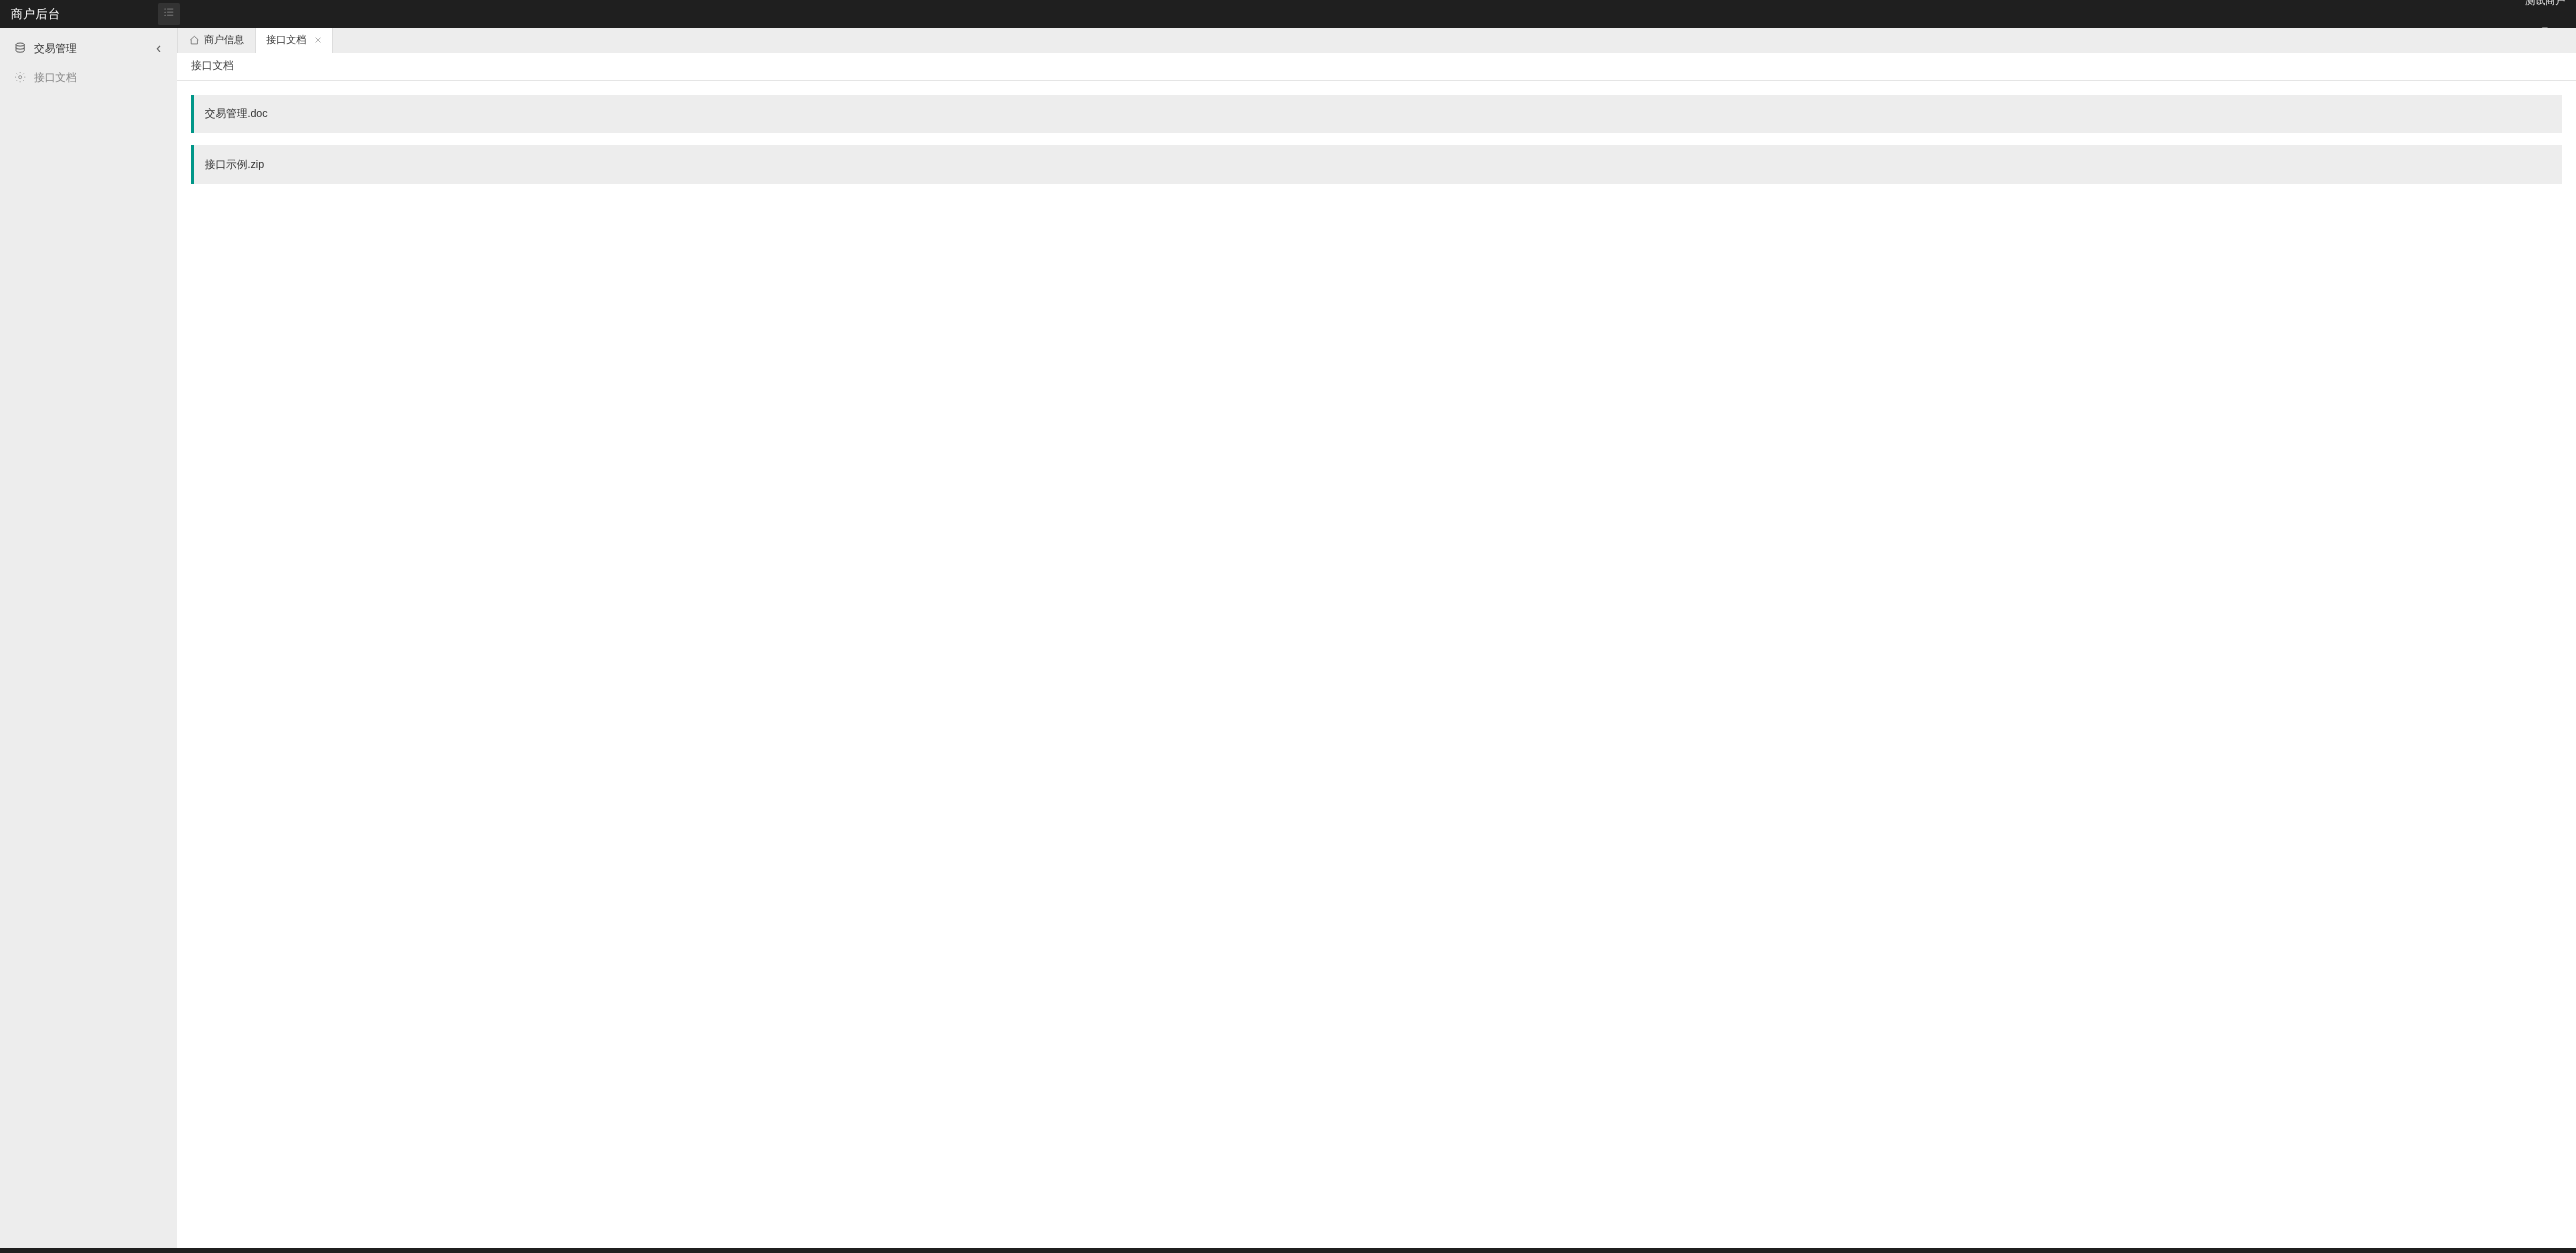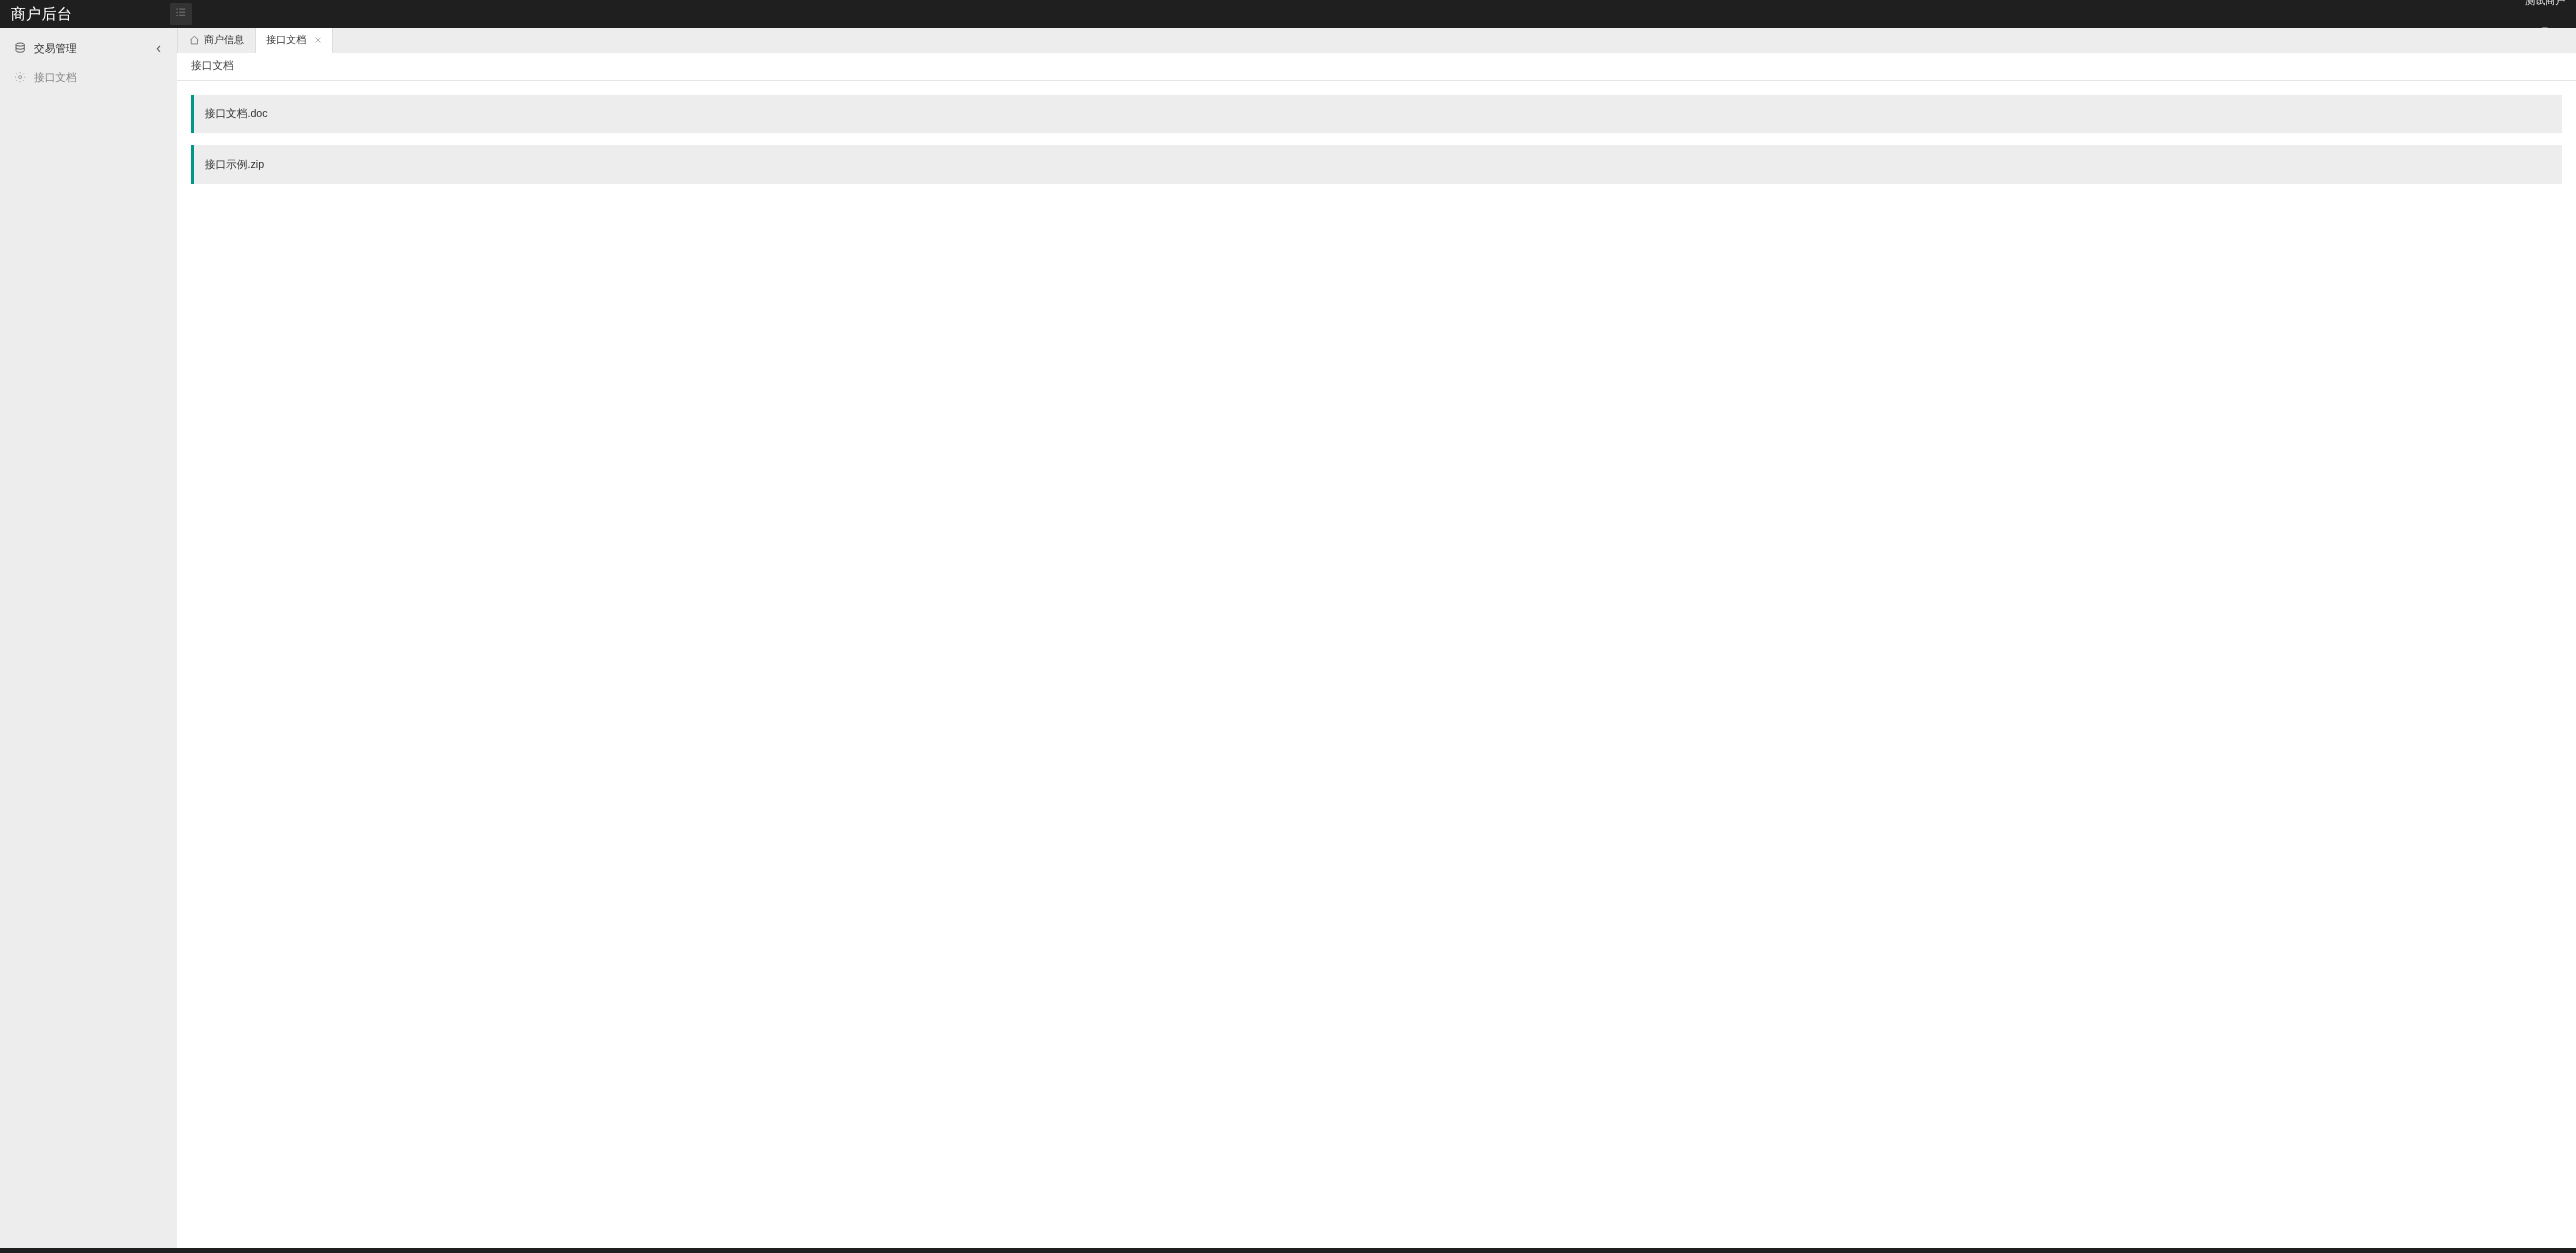--- a/index.html
+++ b/index.html
@@ -20,21 +20,21 @@
     .header {
       background: #1f1f1f;
       color: #fff;
       height: 28px;
       display: flex;
       align-items: center;
       padding: 0 10.7px;
       flex-shrink: 0;
     }
     .header-title {
-      font-size: 15px;
+      font-size: 12px;
       font-weight: 400;
       color: #fff;
       margin-right: 98px;
       letter-spacing: 0.4px;
     }
     .menu-toggle {
       width: 21.5px;
       height: 21.5px;
       background: #333;
       display: flex;
@@ -289,21 +289,21 @@
           </span>
         </div>
       </div>
 
       <div class="breadcrumb">
         <span>接口文档</span>
       </div>
 
       <div class="content">
         <div class="doc-item">
-          <span>接口文档.doc</span>
+          <span>交易管理.doc</span>
         </div>
         <div class="doc-item">
           <span>接口示例.zip</span>
         </div>
       </div>
 
     </div>
 
   </div>
 

